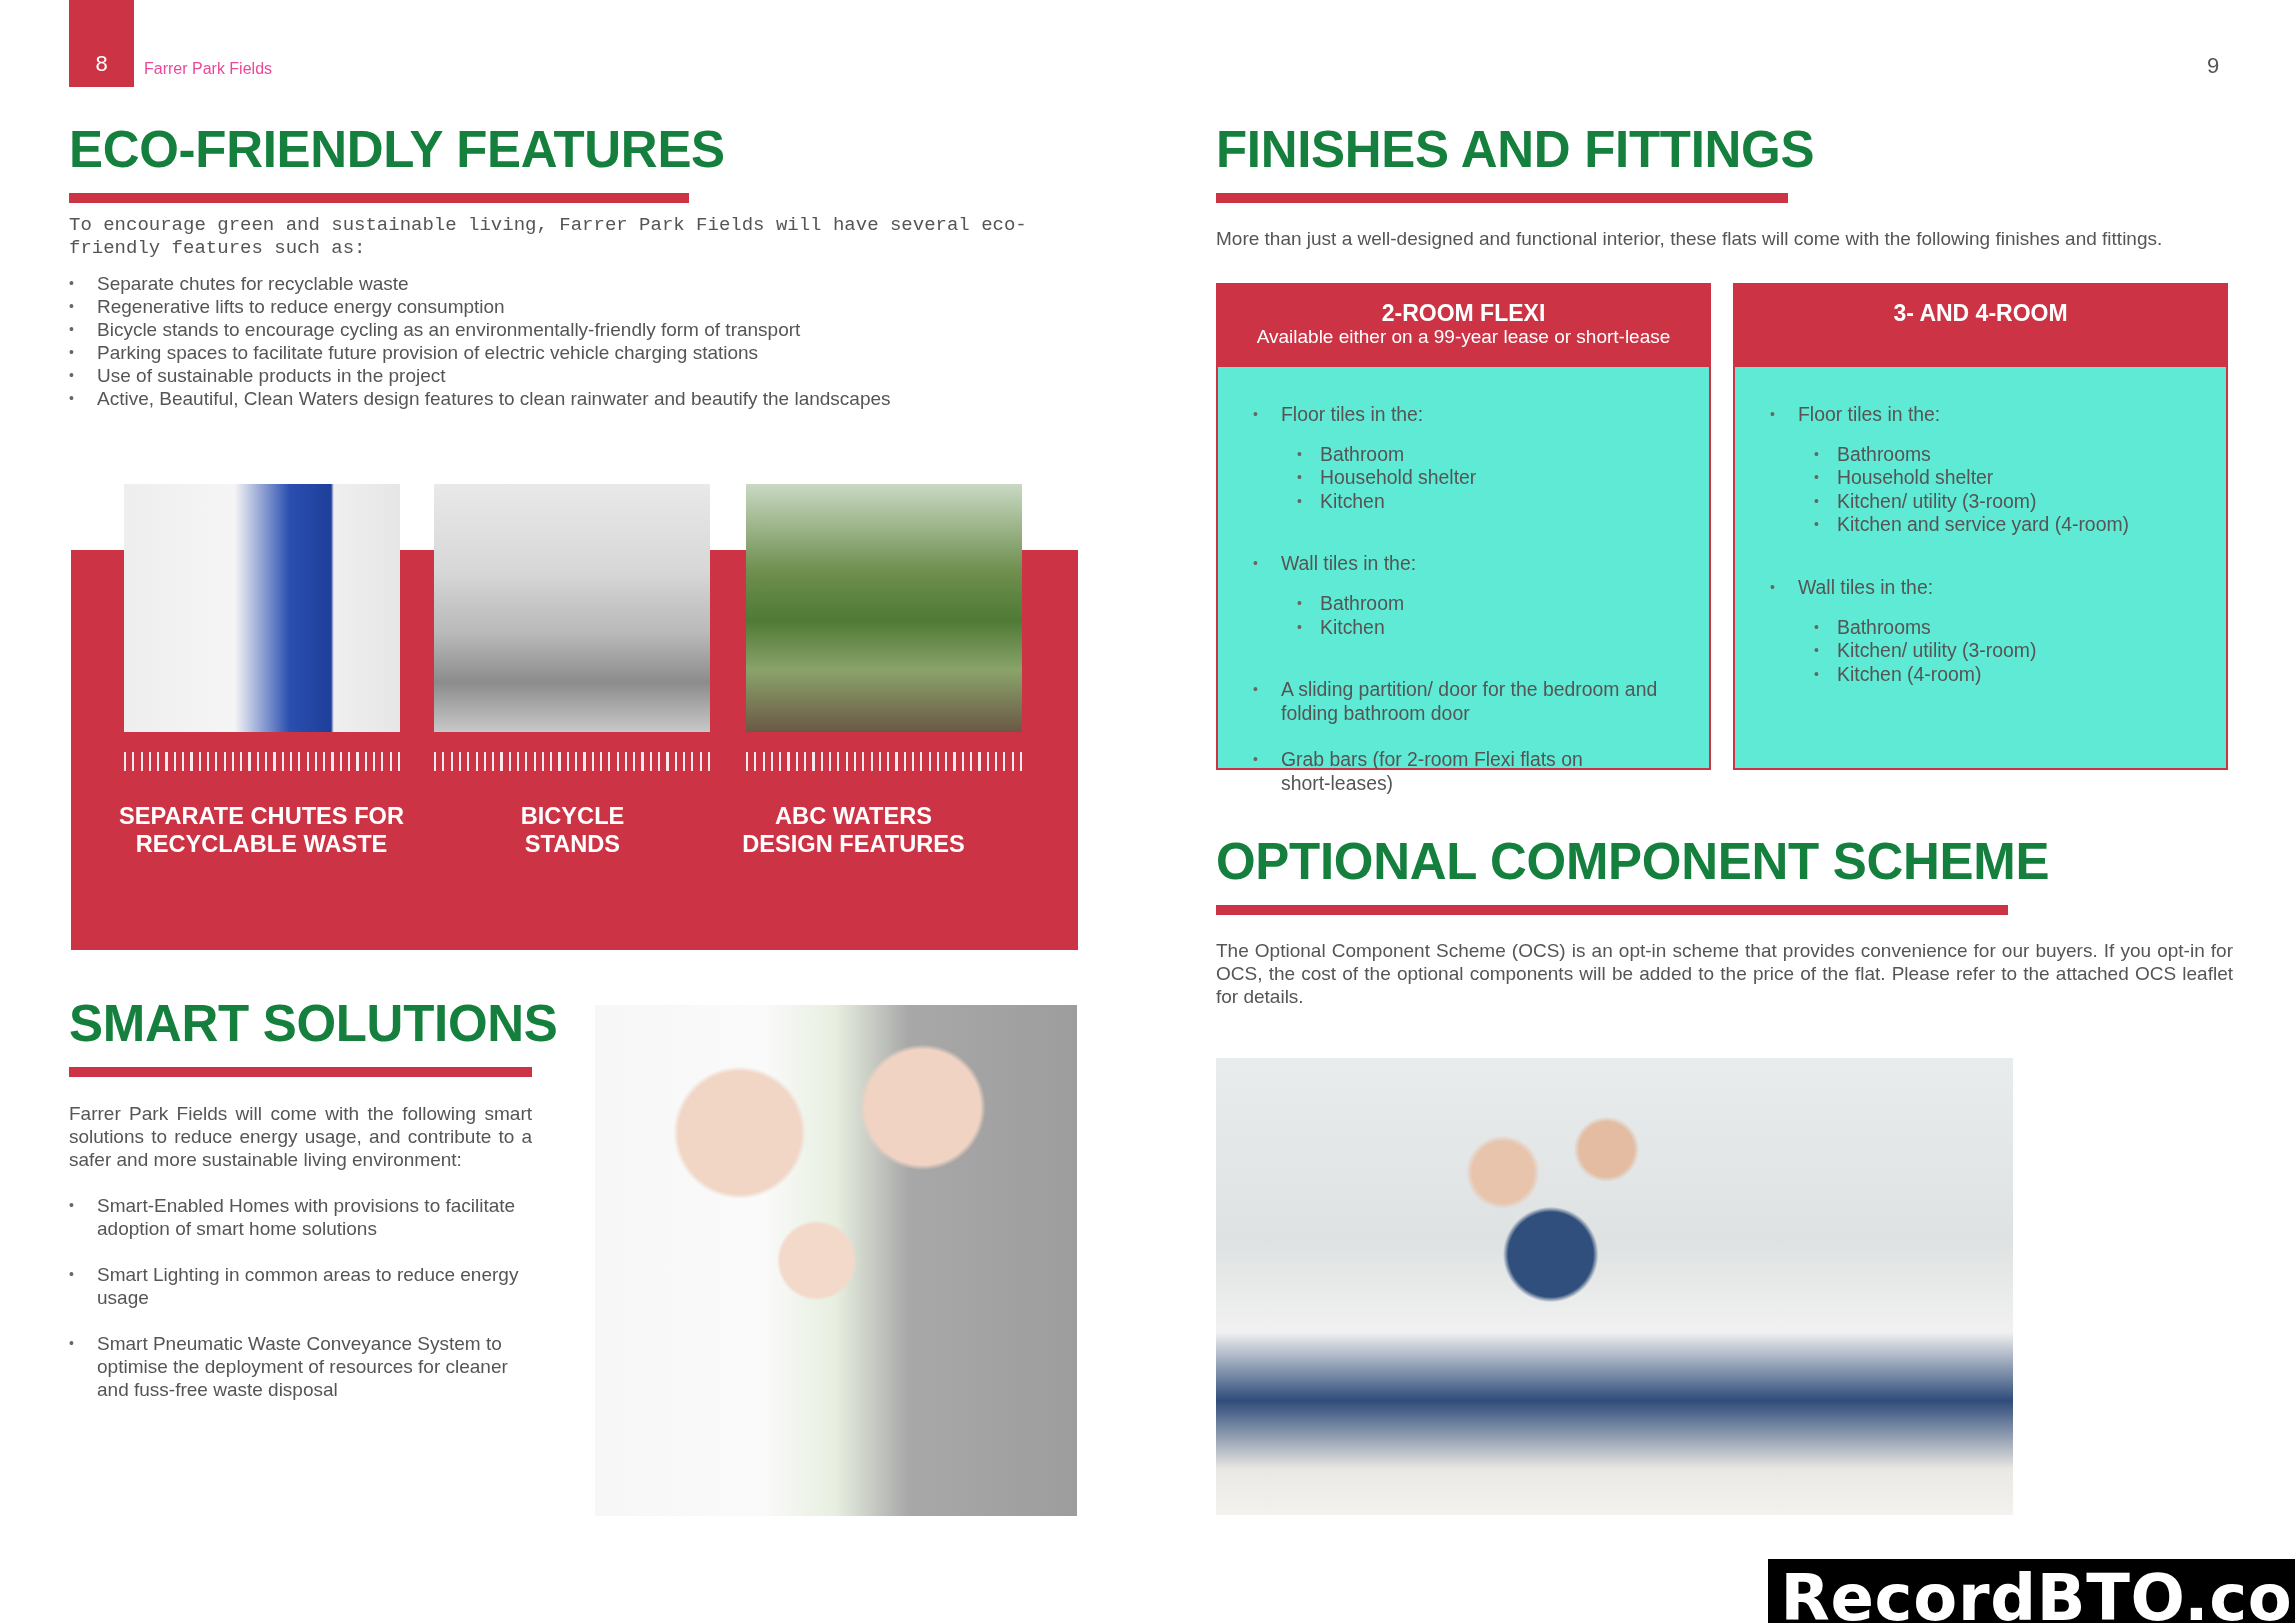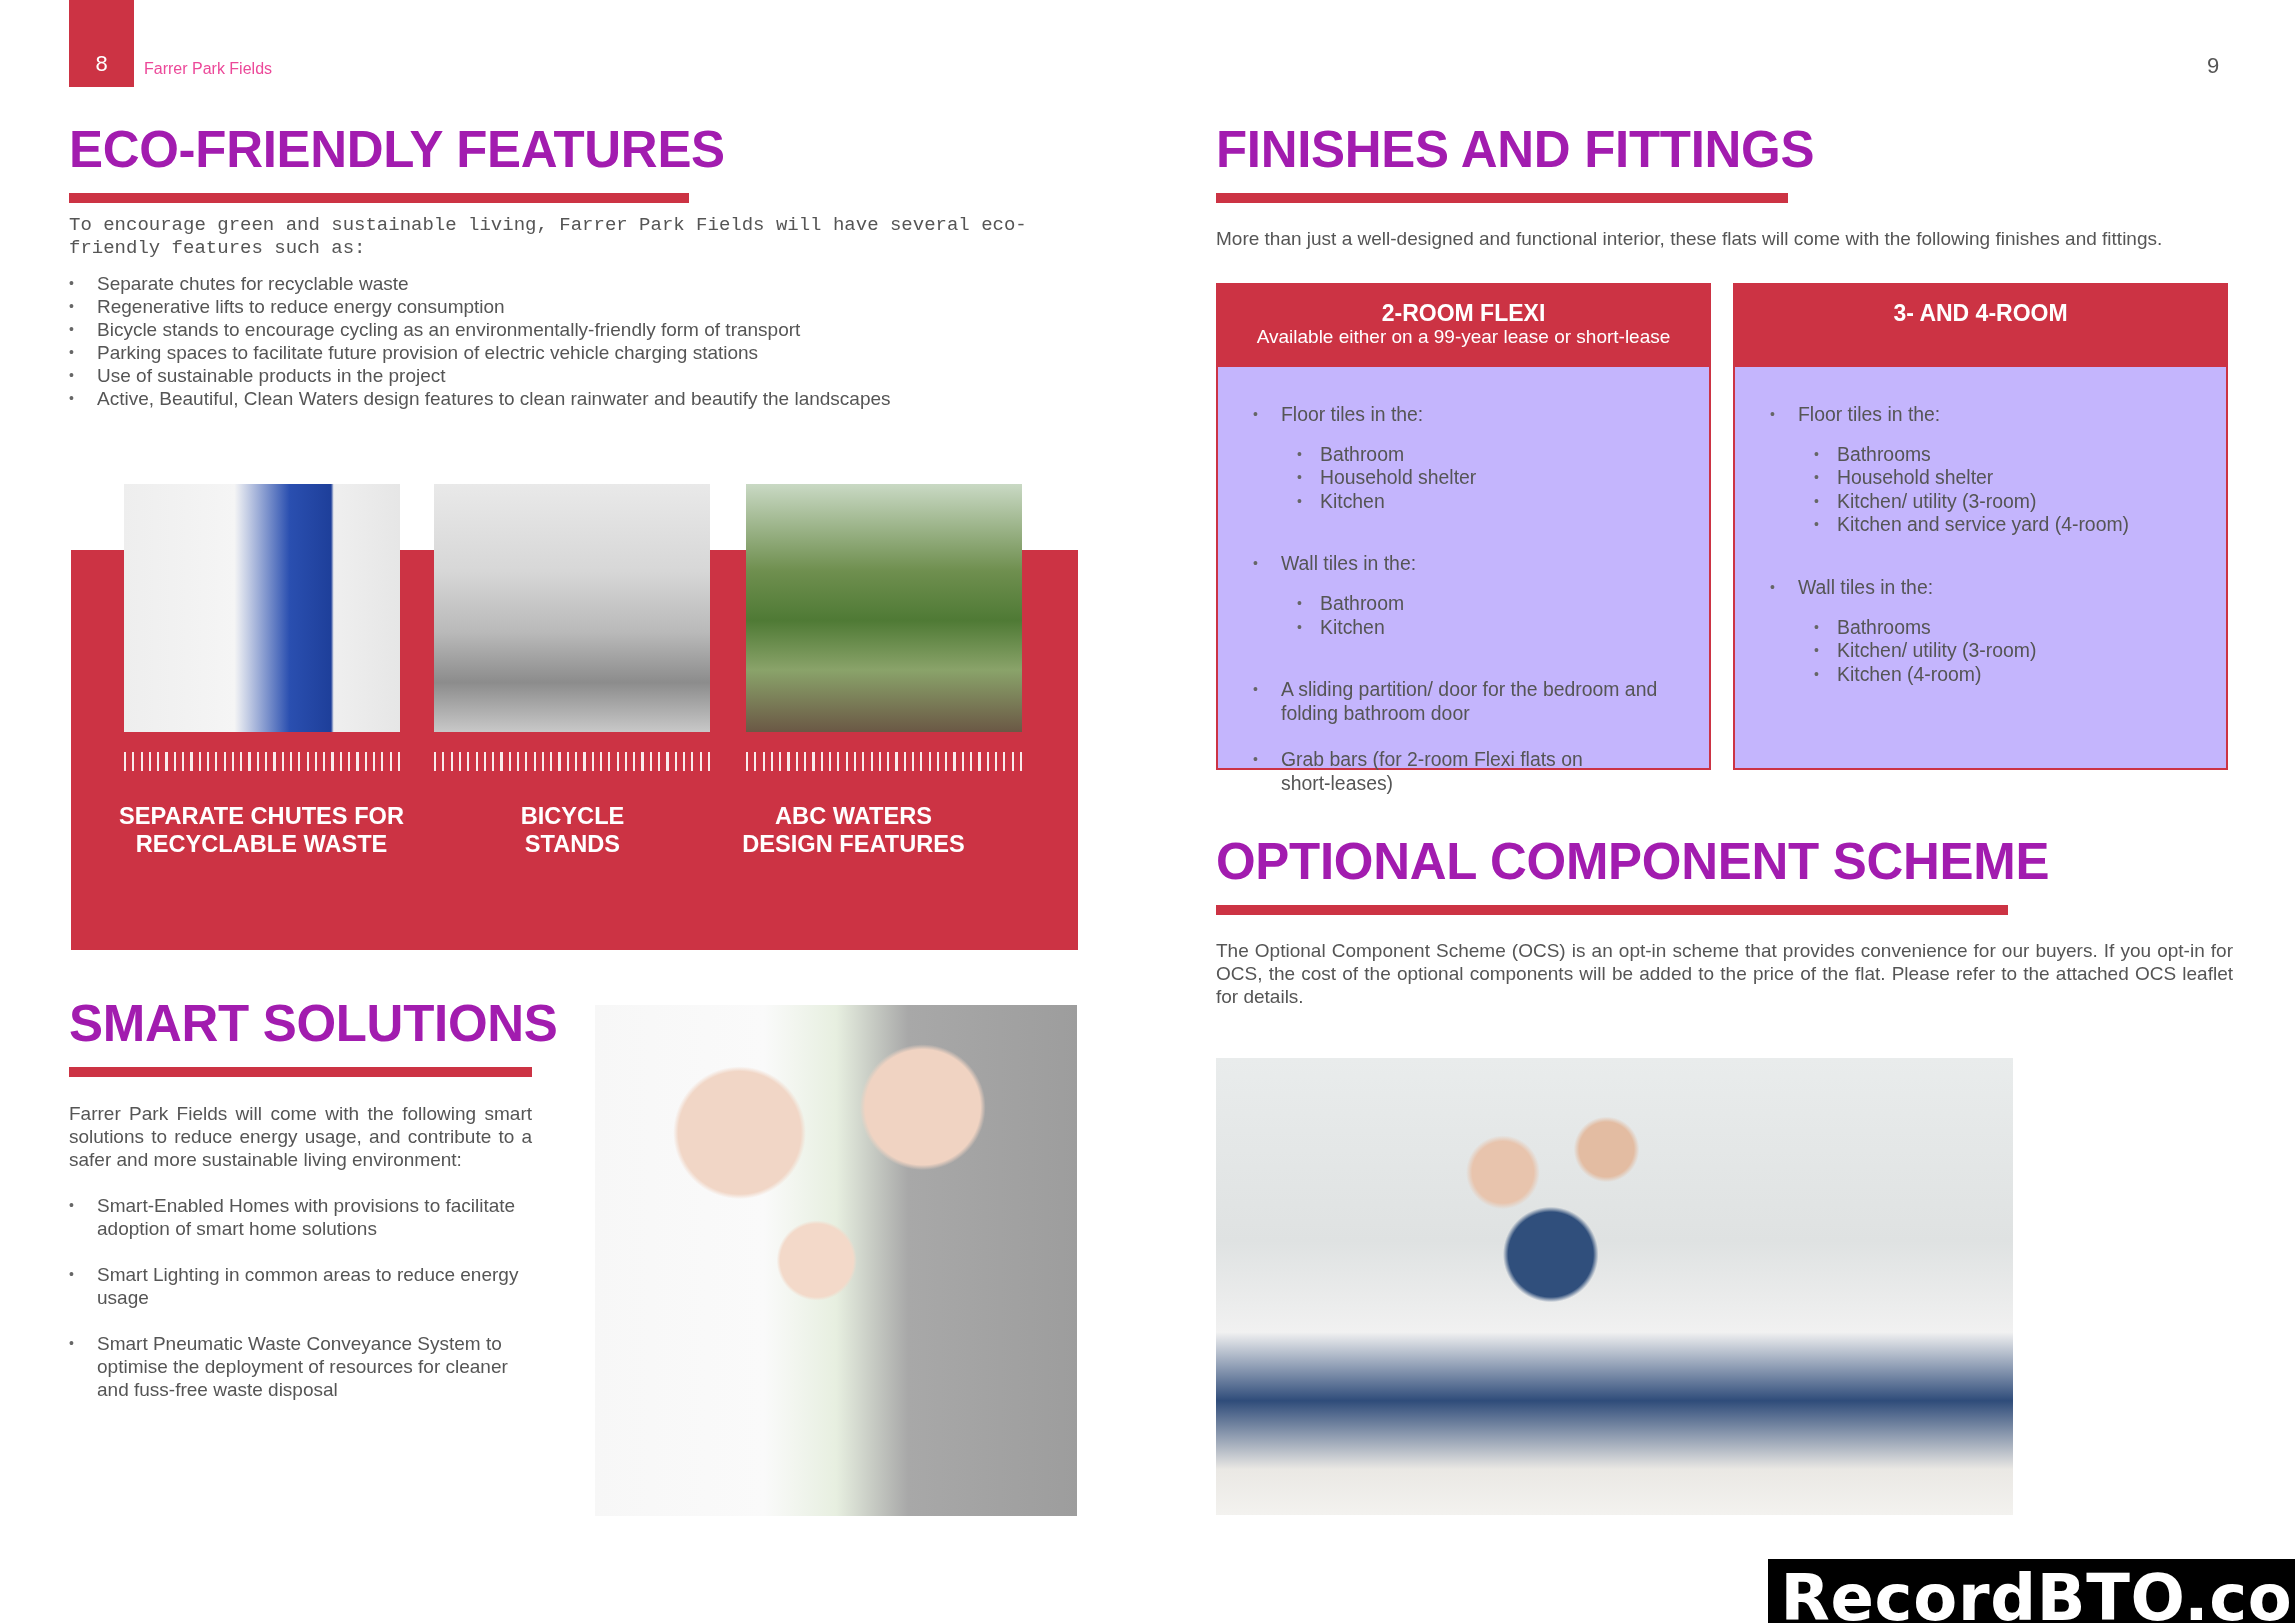--- a/index.html
+++ b/index.html
@@ -6,42 +6,42 @@
   body {
     width:2295px; height:1623px; position:relative; overflow:hidden;
     background:#ffffff; font-family:"Liberation Sans", sans-serif; color:#4a4a4a;
   }
   .abs { position:absolute; }
   .page-num-box { left:69px; top:0; width:65px; height:87px; background:#cc3344; }
   .page-num-box span { position:absolute; left:0; right:0; bottom:9.7px; text-align:center; color:#fff; font-size:22px; }
   .doc-title { left:144px; top:60px; font-size:16px; color:#ec4899; }
   .page-num-right { left:2207px; top:53px; font-size:22px; color:#555; }
 
-  .section-title { font-family:"Liberation Sans", sans-serif; font-weight:bold; color:#a21caf; font-size:51px; line-height:1; letter-spacing:-0.3px; white-space:nowrap; }
+  .section-title { font-family:"Liberation Sans", sans-serif; font-weight:bold; color:#15803d; font-size:51px; line-height:1; letter-spacing:-0.3px; white-space:nowrap; }
   .rule { background:#cc3344; height:9.7px; }
 
   .body-text { font-size:19px; line-height:23px; color:#555; }
   ul.bullets { list-style:none; margin:0; padding:0; }
   ul.bullets li { position:relative; padding-left:28px; font-size:19px; line-height:23px; color:#555; }
   ul.bullets li::before { content:"\2022"; position:absolute; left:0; top:0; font-size:14px; color:#666; }
 
   .red-panel { left:71px; top:550px; width:1007px; height:400px; background:#cc3344; }
   .photo { position:absolute; overflow:hidden; }
   .ph-chute { left:124px; top:484px; width:276px; height:248px;
     background:linear-gradient(90deg,#eeeeee 0%,#f5f5f5 40%,#2a4fb0 60%,#1e3f9a 75%,#efefef 76%,#e6e6e6 100%); }
   .ph-bike { left:434px; top:484px; width:276px; height:248px;
     background:linear-gradient(180deg,#e9e9e9 0%,#d7d7d7 35%,#b9b9b9 60%,#8c8c8c 80%,#c8c8c8 100%); }
   .ph-abc { left:746px; top:484px; width:276px; height:248px;
     background:linear-gradient(180deg,#c9d9c4 0%,#6f8f4f 35%,#4f7a35 55%,#8aa36a 75%,#6b5845 100%); }
 
   .ticks { position:absolute; height:19px;
     background:repeating-linear-gradient(90deg,#ffffff 0px,#ffffff 2.1px,transparent 2.1px,transparent 8.3px); opacity:0.9; }
   .caption { position:absolute; width:291px; text-align:center; color:#fff; font-weight:bold; font-size:23.6px; line-height:28px; }
 
-  .box { position:absolute; border:2.1px solid #cc3344; background:#c4b5fd; box-sizing:border-box; }
+  .box { position:absolute; border:2.1px solid #cc3344; background:#5eead4; box-sizing:border-box; }
   .box-head { background:#cc3344; color:#fff; text-align:center; height:82px; box-sizing:border-box; padding-top:15.3px; }
   .box-head .t { font-weight:bold; font-size:23px; line-height:26px; }
   .box-head .s { font-size:19px; line-height:22px; }
   .box-body { padding:36px 0 0 35px; }
   .box-body ul.bullets li { font-size:19.4px; line-height:23.6px; }
   ul.sub { list-style:none; margin:16px; padding:0; }
   ul.sub li { position:relative; padding-left:23px !important; }
   .gap { height:23px; }
 
   .ph-fam1 { left:595px; top:1005px; width:482px; height:511px;

